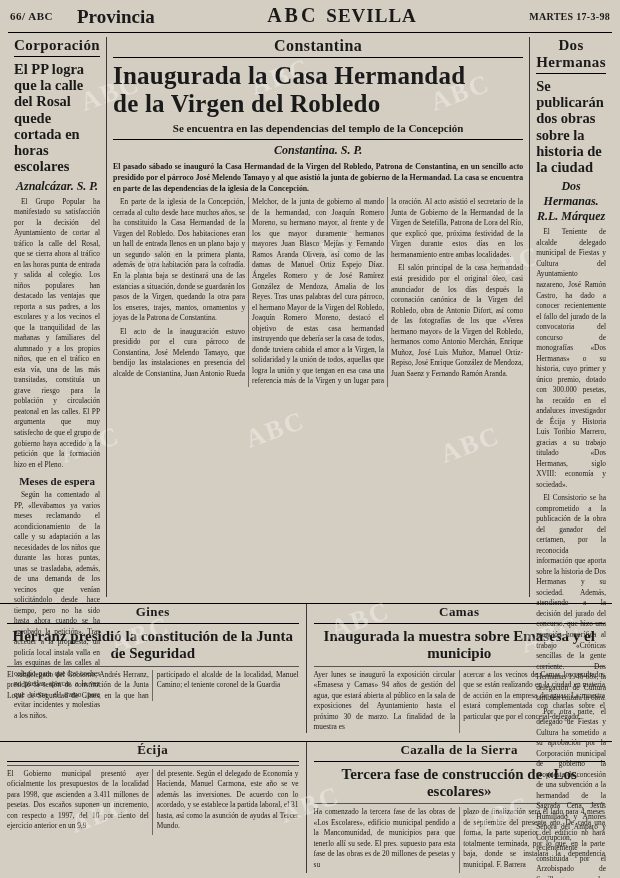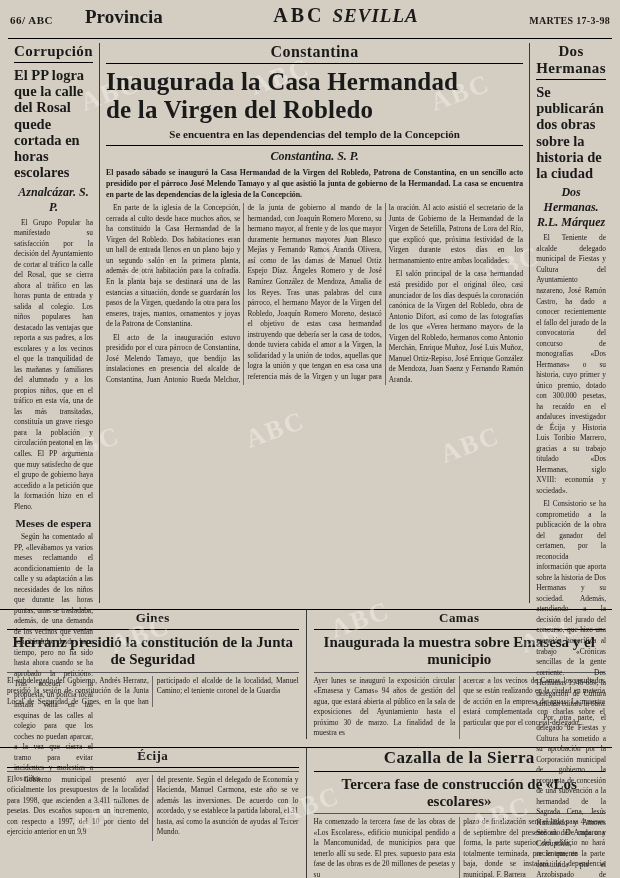--- a/index.html
+++ b/index.html
@@ -23,23 +23,22 @@
     font-weight:bold;
     color:rgba(255,255,255,0.35);
     font-size:26px;
     letter-spacing:2px;
     transform:rotate(-20deg);
     pointer-events:none;
     user-select:none;
   }
   
   .masthead{
-    display:flex;align-items:flex-end;
-    padding:6px 10px 8px 10px;
-    gap:8px;
+    display:flex;align-items:center;
+    padding:6px 10px 2px 10px;
   }
   .folio{
     font-size:11px;font-weight:bold;
     letter-spacing:0.5px;
     flex:0 0 auto;
     padding-bottom:3px;
   }
   .section-name{
     font-size:19px;font-weight:bold;
     font-family:"Liberation Serif", serif;
@@ -52,21 +51,21 @@
     text-align:center;
     font-size:12px;
     letter-spacing:1px;
     position:relative;
     top:-2px;
   }
   .abc-logo .big{
     font-size:20px;font-weight:bold;letter-spacing:3px;
   }
   .abc-logo .city{
-    font-size:19px;font-style:italic;font-weight:bold;
+    font-size:19px;font-weight:bold;
     margin-left:8px;
   }
   .dateline{
     font-size:10px;font-weight:bold;
     flex:0 0 auto;
     padding-bottom:3px;
     letter-spacing:0.3px;
   }
   .rule{
     border-top:1.5px solid #000;
@@ -201,21 +200,21 @@
     <div class="abc-logo">
       <span class="big">ABC</span><span class="city">SEVILLA</span>
     </div>
     <div class="dateline">MARTES 17-3-98</div>
   </div>
   <div class="rule"></div>
 
   <div class="cols">
 
     <div class="col col-left">
-      <div class="town">Corrupción</div>
+      <div class="town">Corporación</div>
       <h1 class="head head-sm">El PP logra que la calle del Rosal quede cortada en horas escolares</h1>
       <div class="byline">Aznalcázar. S. P.</div>
       <div class="body">
         <p>El Grupo Popular ha manifestado su satisfacción por la decisión del Ayuntamiento de cortar al tráfico la calle del Rosal, que se cierra ahora al tráfico en las horas punta de entrada y salida al colegio. Los niños populares han destacado las ventajas que reporta a sus padres, a los escolares y a los vecinos el que la tranquilidad de las mañanas y familiares del alumnado y a los propios niños, que en el tráfico en esta vía, una de las más transitadas, constituía un grave riesgo para la población y circulación peatonal en las calles. El PP argumenta que muy satisfecho de que el grupo de gobierno haya accedido a la petición que la formación hizo en el Pleno.</p>
       </div>
       <div class="subsec">Meses de espera</div>
       <div class="body">
         <p>Según ha comentado al PP, «llevábamos ya varios meses reclamando el acondicionamiento de la calle y su adaptación a las necesidades de los niños que durante las horas puntas, unas se trasladaba, además, de una demanda de los vecinos que venían solicitándolo desde hace tiempo, pero no ha sido hasta ahora cuando se ha aprobado la petición». Tras acceder a la propuesta, un policía local instala valla en las esquinas de las calles al colegio para que los coches no puedan aparcar, a la vez que cierra el tramo para evitar incidentes y molestias a los niños.</p>
       </div>
     </div>
@@ -278,21 +277,21 @@
       <div class="lowcol">
         <div class="town" style="border-bottom:none;font-size:13px;margin-bottom:0;">Écija</div>
         <div class="rule-thin" style="margin:1px 0 3px 0;"></div>
         <div class="hr-light"></div>
         <div class="body two">
           <p class="lead">El Gobierno municipal presentó ayer oficialmente los presupuestos de la localidad para 1998, que ascienden a 3.411 millones de pesetas. Dos escaños suponen un incremento, con respecto a 1997, del 10 por ciento del ejercicio anterior en un 9,9</p>
           <p class="lead">del presente. Según el delegado de Economía y Hacienda, Manuel Carmona, este año se ve además las inversiones. De acuerdo con lo acordado, y se establece la partida laboral, el 31 hasta, así como la asunción de ayudas al Tercer Mundo.</p>
         </div>
       </div>
       <div class="lowcol">
-        <div class="town" style="border-bottom:none;font-size:17px;margin-bottom:0;">Cazalla de la Sierra</div>
+        <div class="town" style="border-bottom:none;font-size:13px;margin-bottom:0;">Cazalla de la Sierra</div>
         <div class="rule-thin" style="margin:1px 0 3px 0;"></div>
         <div class="lowhead">Tercera fase de construcción de «Los escolares»</div>
         <div class="hr-light"></div>
         <div class="body two">
           <p class="lead">Ha comenzado la tercera fase de las obras de «Los Escolares», edificio municipal pendido a la Mancomunidad, de municipios para que tenerlo allí su sede. El pres. supuesto para esta fase de las obras es de 20 millones de pesetas y su</p>
           <p class="lead">plazo de finalización será el lado para 4 meses de septiembre del presente año. De cada una forma, la parte superior del edificio no hará totalmente terminada, por lo que, en la parte baja, donde se instalará la dependencia municipal. F. Barrera</p>
         </div>
       </div>
     </div>
   </div>

